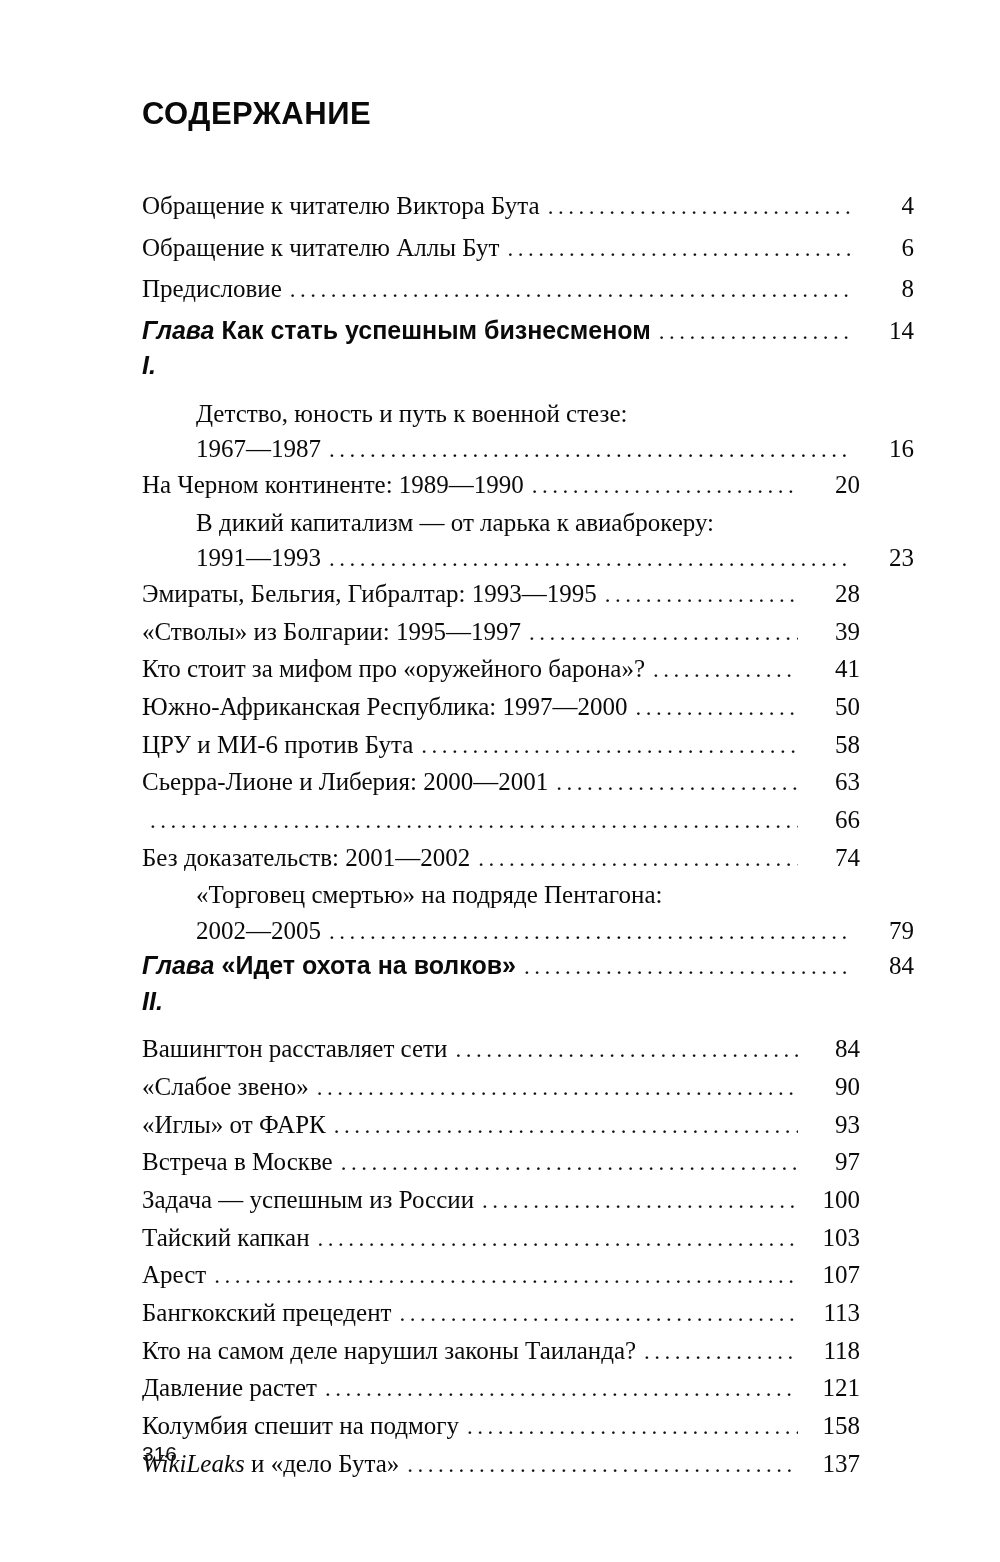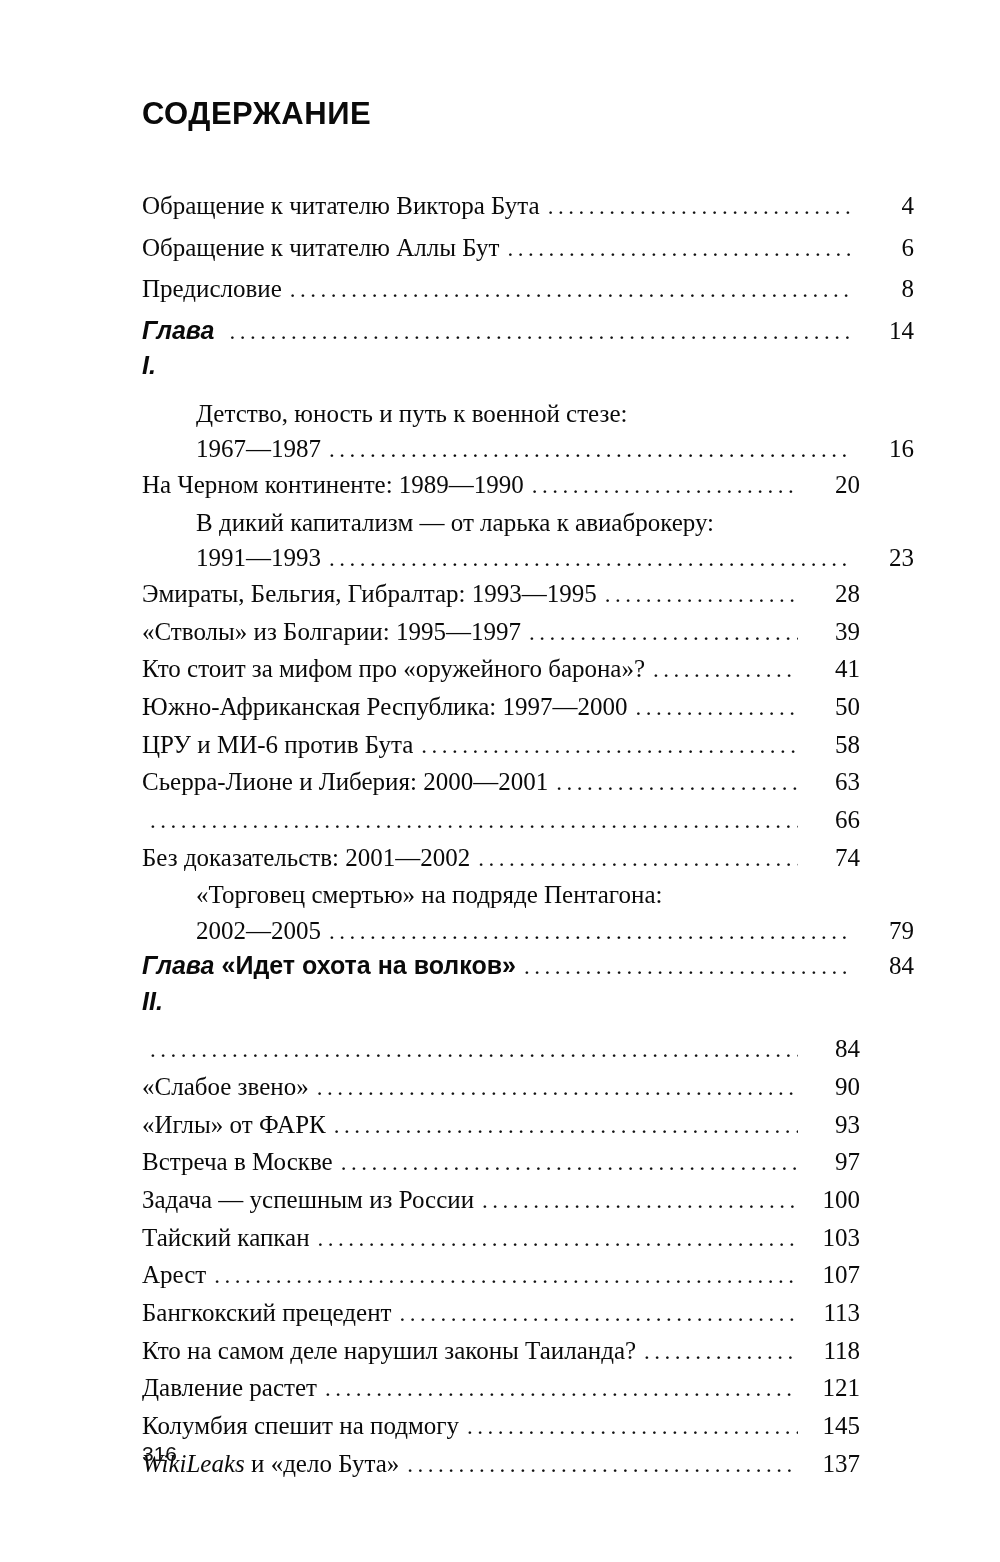--- a/index.html
+++ b/index.html
@@ -152,20 +152,21 @@
       <div class="row">
         <span class="label">Предисловие</span>
         <span class="dots">.............................................................................................</span>
         <span class="pg">8</span>
       </div>
 
     </div>
 
     <div class="row chapter-row">
       <span class="chap-num">Глава I.</span>
+      <span class="label">Как стать успешным бизнесменом</span>
       <span class="dots">.............................................................................................</span>
       <span class="pg">14</span>
     </div>
 
     <div class="sub-wrapped">
       <span class="line1">Детство, юность и путь к военной стезе:</span>
       <span class="line2">
         <span class="label">1967—1987</span>
         <span class="dots">.............................................................................................</span>
         <span class="pg">16</span>
@@ -244,20 +245,21 @@
     </div>
 
     <div class="row chapter-row">
       <span class="chap-num">Глава II.</span>
       <span class="label">«Идет охота на волков»</span>
       <span class="dots">.............................................................................................</span>
       <span class="pg">84</span>
     </div>
 
     <div class="row sub">
+      <span class="label">Вашингтон расставляет сети</span>
       <span class="dots">.............................................................................................</span>
       <span class="pg">84</span>
     </div>
 
     <div class="row sub">
       <span class="label">«Слабое звено»</span>
       <span class="dots">.............................................................................................</span>
       <span class="pg">90</span>
     </div>
 
@@ -305,21 +307,21 @@
 
     <div class="row sub">
       <span class="label">Давление растет</span>
       <span class="dots">.............................................................................................</span>
       <span class="pg">121</span>
     </div>
 
     <div class="row sub">
       <span class="label">Колумбия спешит на подмогу</span>
       <span class="dots">.............................................................................................</span>
-      <span class="pg">145</span>
+      <span class="pg">158</span>
     </div>
 
     <div class="row sub">
       <span class="label">
         <span class="ital">WikiLeaks</span><span> и «дело Бута»</span>
       </span>
       <span class="dots">.............................................................................................</span>
       <span class="pg">137</span>
     </div>
 

